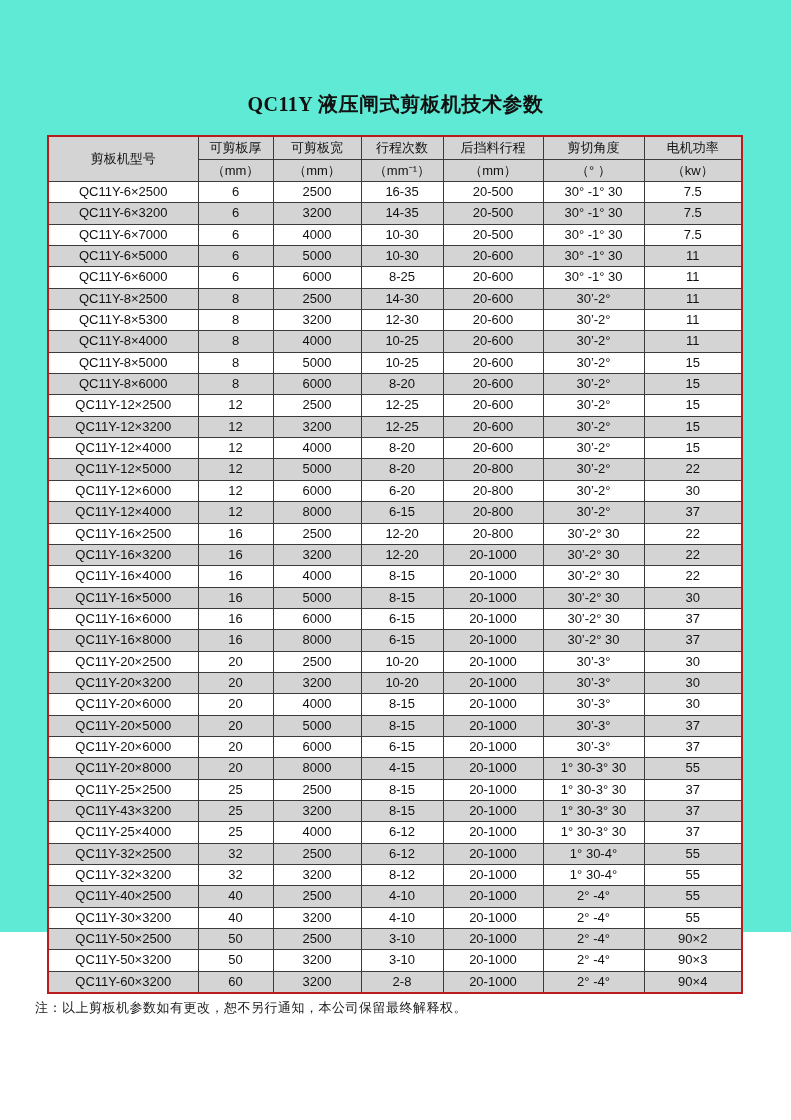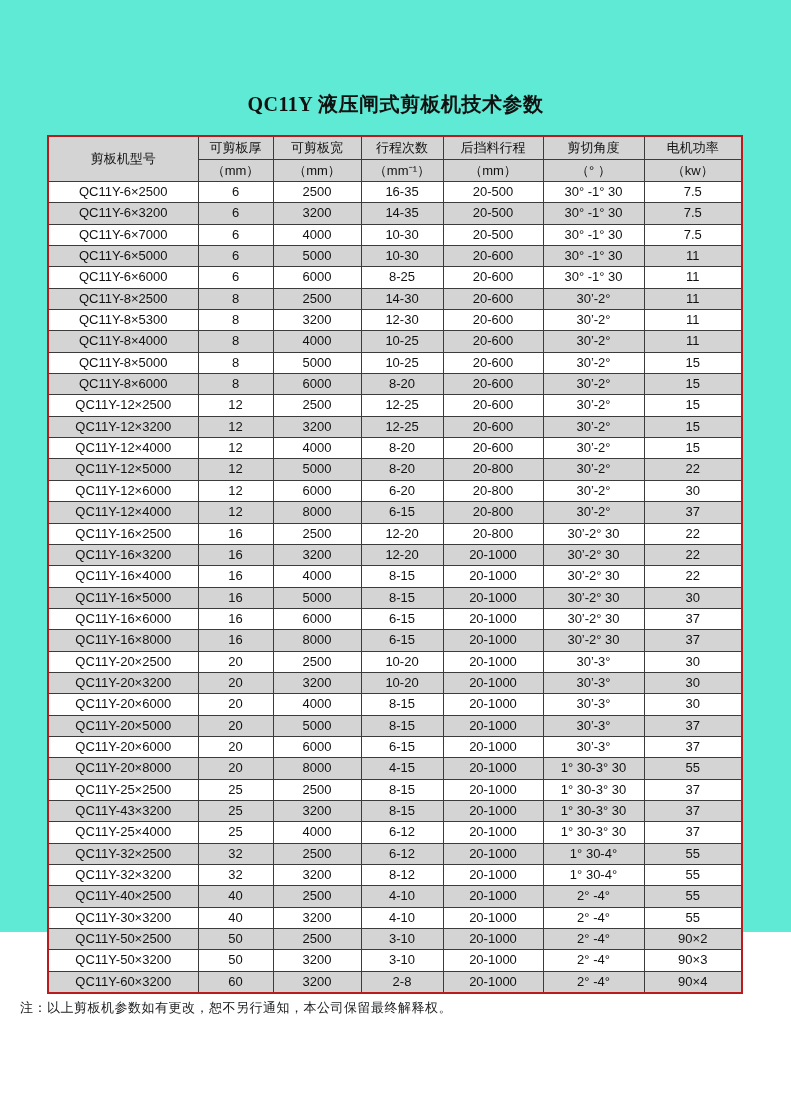--- a/index.html
+++ b/index.html
@@ -60,21 +60,21 @@
   table.spec tbody td {
     height: 20.35px;
     line-height: 20.35px;
     background: #ffffff;
   }
   table.spec tbody tr:nth-child(even) td {
     background: #d4d4d4;
   }
   .note {
     position: absolute;
-    left: 20px;
+    left: 35px;
     top: 999px;
     font-size: 13px;
     color: #1a1a1a;
     letter-spacing: 0.5px;
   }
 </style>
 </head>
 <body>
 
 <div class="page">

